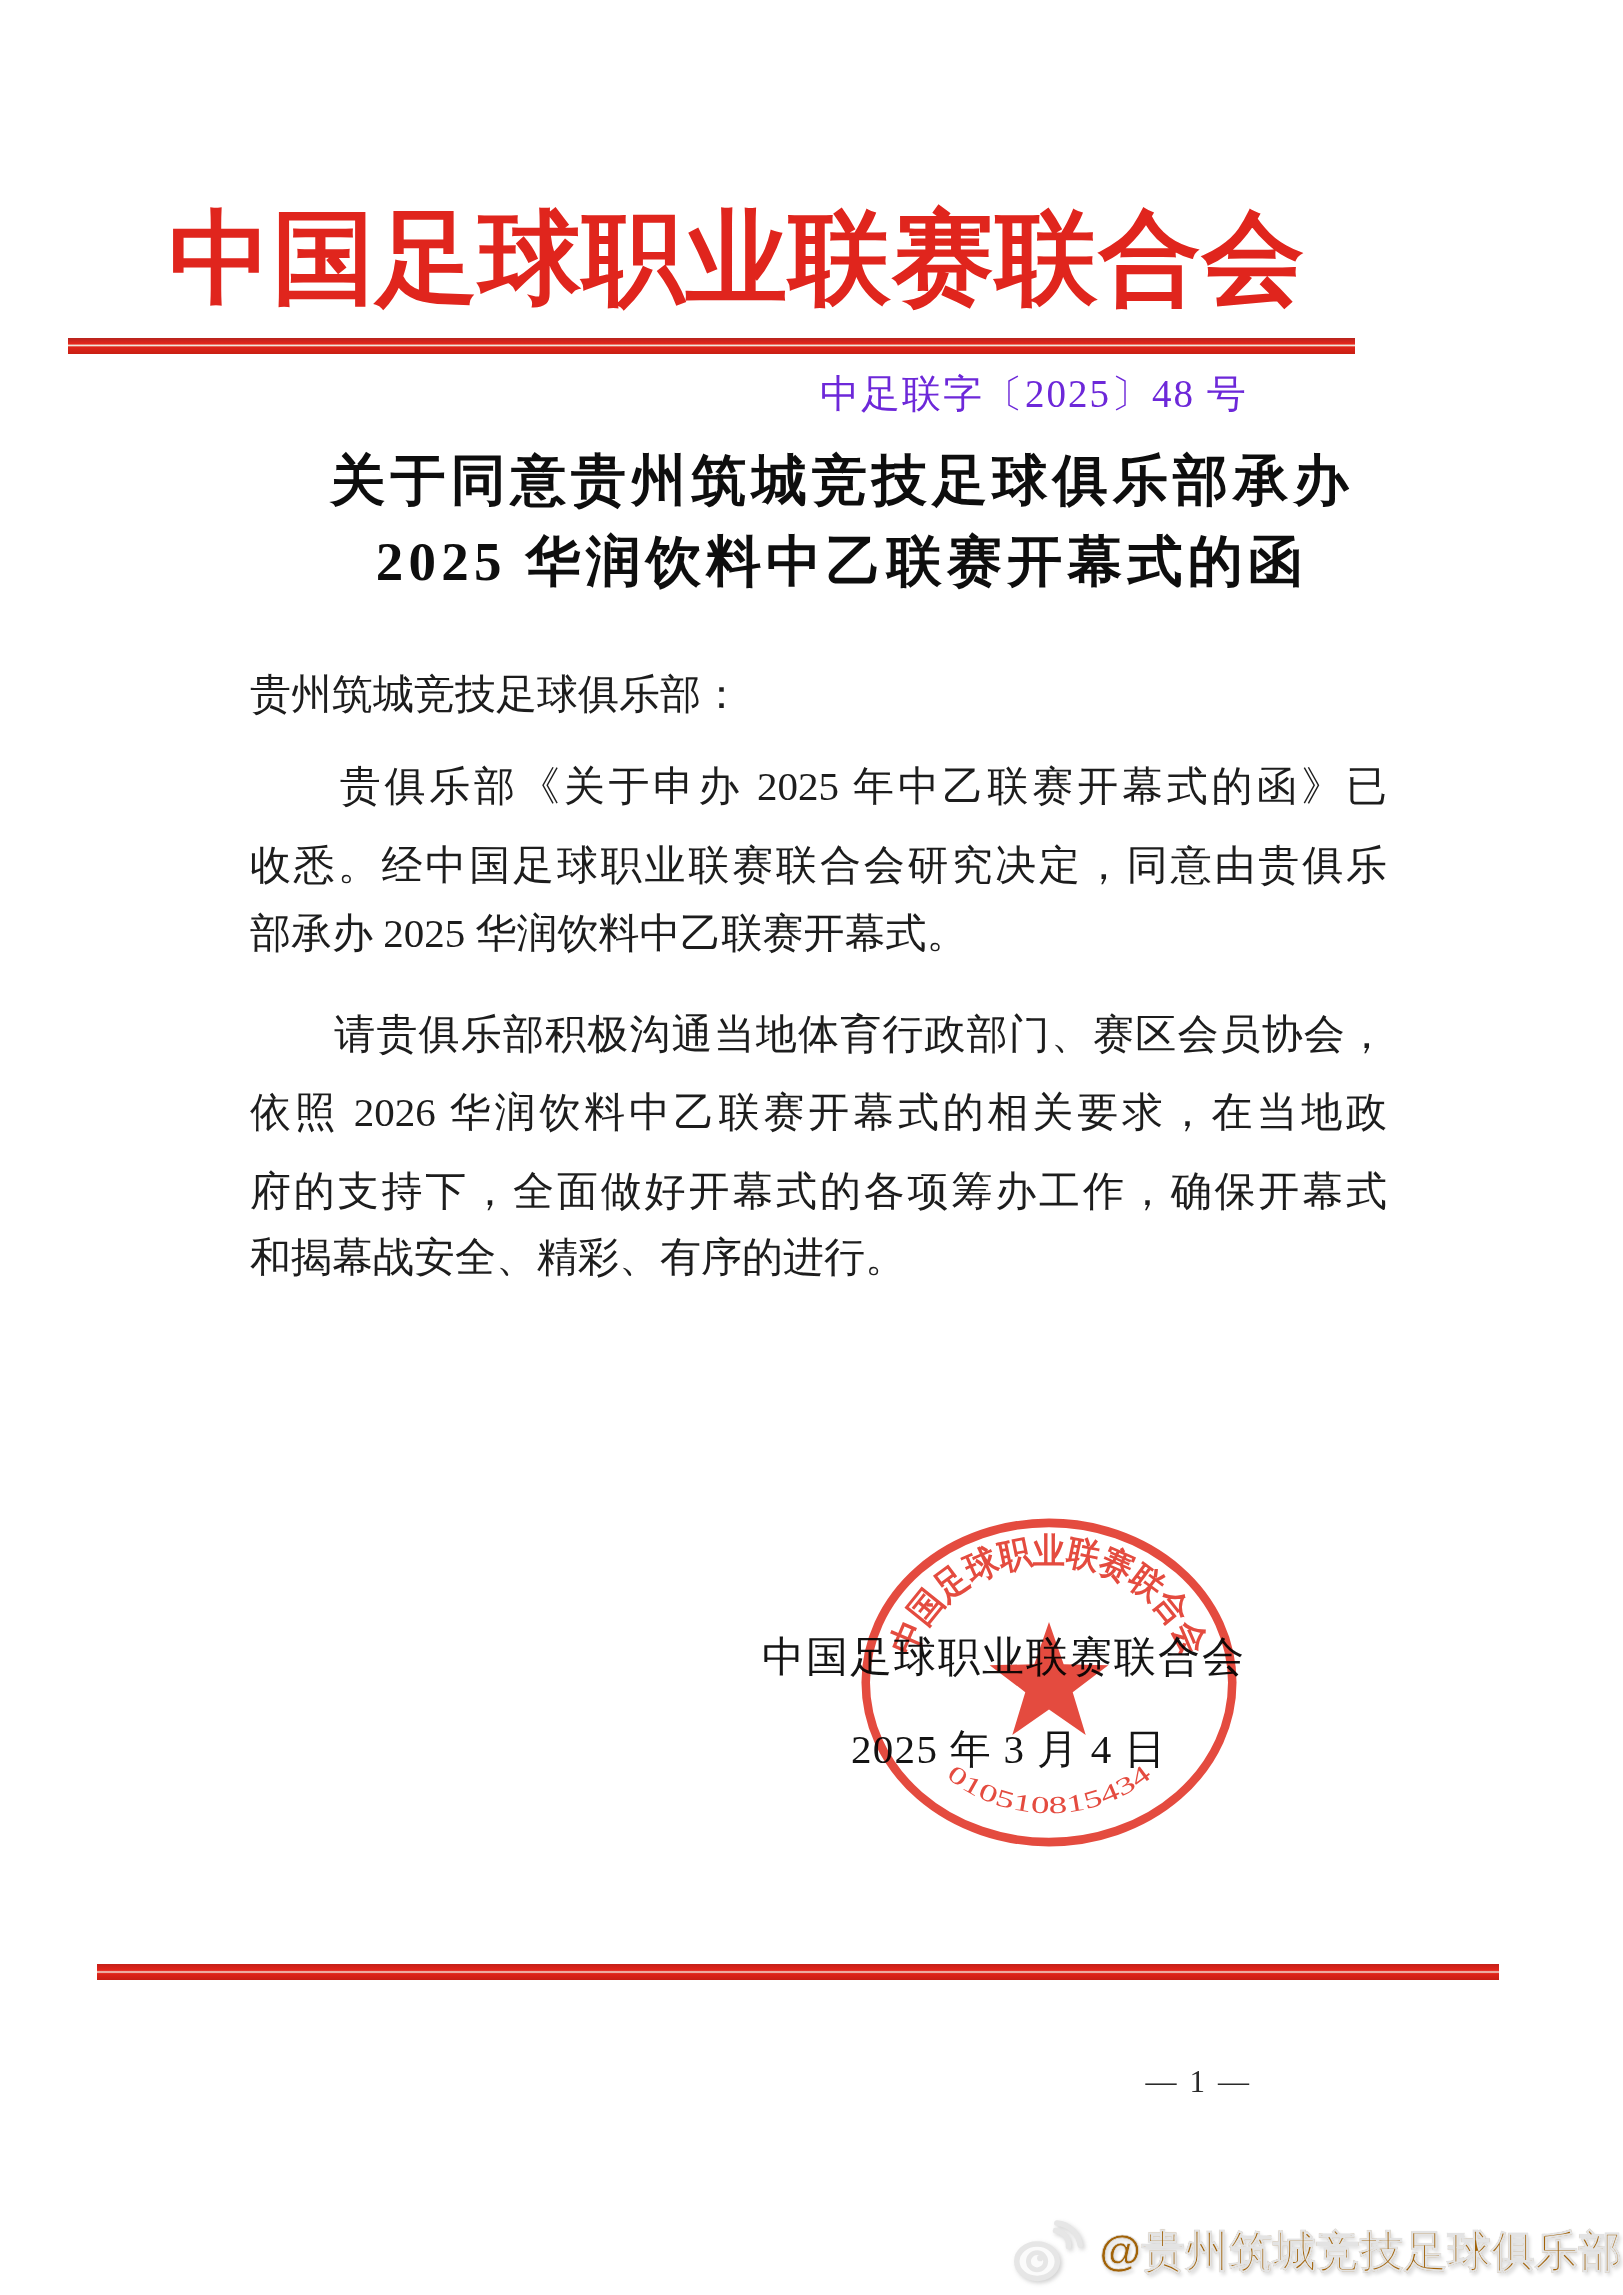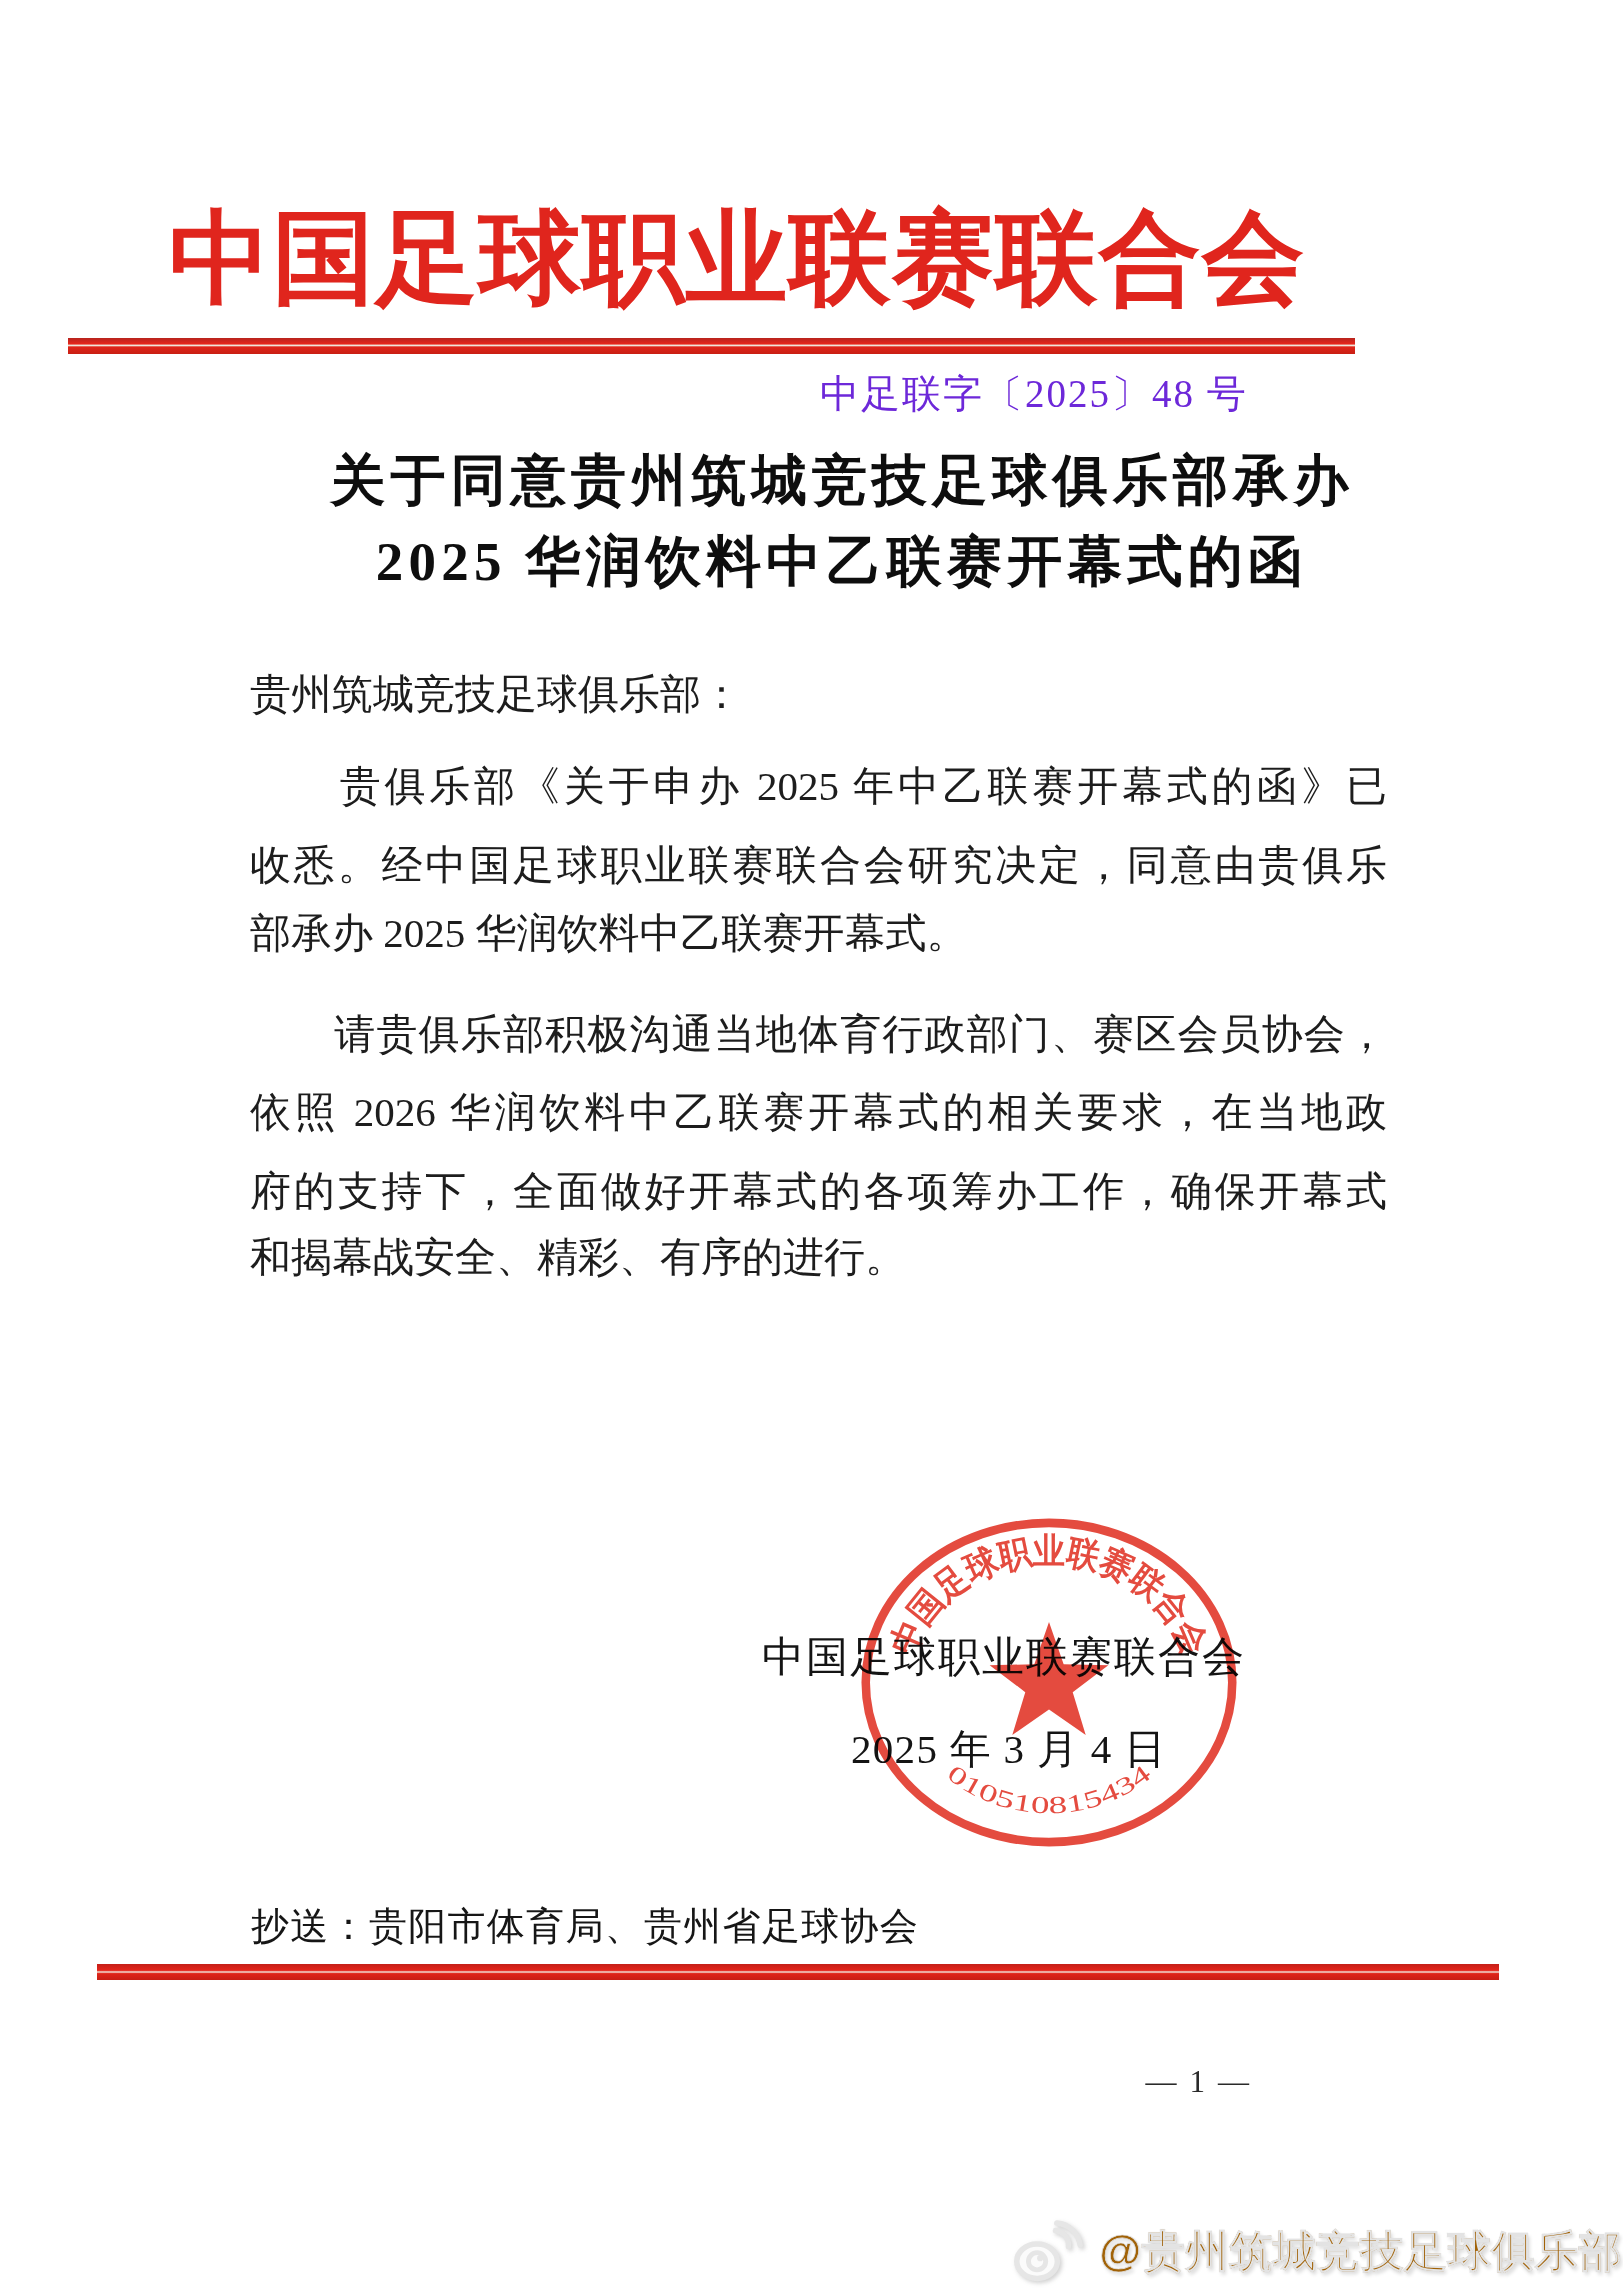--- a/index.html
+++ b/index.html
@@ -99,21 +99,20 @@
     <ellipse cx="295" cy="255" rx="279" ry="243" fill="none" stroke="#e23b2e" stroke-width="13"></ellipse>
     <polygon fill="#e23b2e" points="295,163 317.3,227.3 385.3,228.6 331.1,269.7 350.9,334.9 295,296 239.1,334.9 258.9,269.7 204.7,228.6 272.7,227.3"></polygon>
     <text font-size="54" font-weight="bold" fill="#e23b2e" font-family="'Liberation Serif','DejaVu Serif',serif">
       <textPath href="#arcTop" startOffset="50%" text-anchor="middle" lengthAdjust="spacingAndGlyphs" textLength="540">中国足球职业联赛联合会</textPath>
     </text>
     <text font-size="37" fill="#e23b2e" font-family="'Liberation Serif','DejaVu Serif',serif">
       <textPath href="#arcBottom" startOffset="50%" text-anchor="middle" lengthAdjust="spacingAndGlyphs" textLength="340">010510815434</textPath>
     </text>
   </svg>
 
-  <div class="cc-line">抄送：贵阳市体育局、贵州省足球协会</div>
   <div class="rule rule-bottom"></div>
   <div class="page-number">— 1 —</div>
 
   <div class="watermark">
     <svg class="wb-icon" width="80" height="68" viewBox="0 0 130 110" aria-hidden="true">
       <g stroke="#e6e6e6" fill="none" stroke-width="9" stroke-linecap="round">
         <path d="M95 46 a24 24 0 0 0 -21 -26"></path>
         <path d="M114 44 a42 42 0 0 0 -38 -36"></path>
       </g>
       <path d="M77 70 a33 28 0 1 1 -66 0 a33 28 0 1 1 66 0" fill="#fbfbfb" stroke="#e6e6e6" stroke-width="9"></path>

